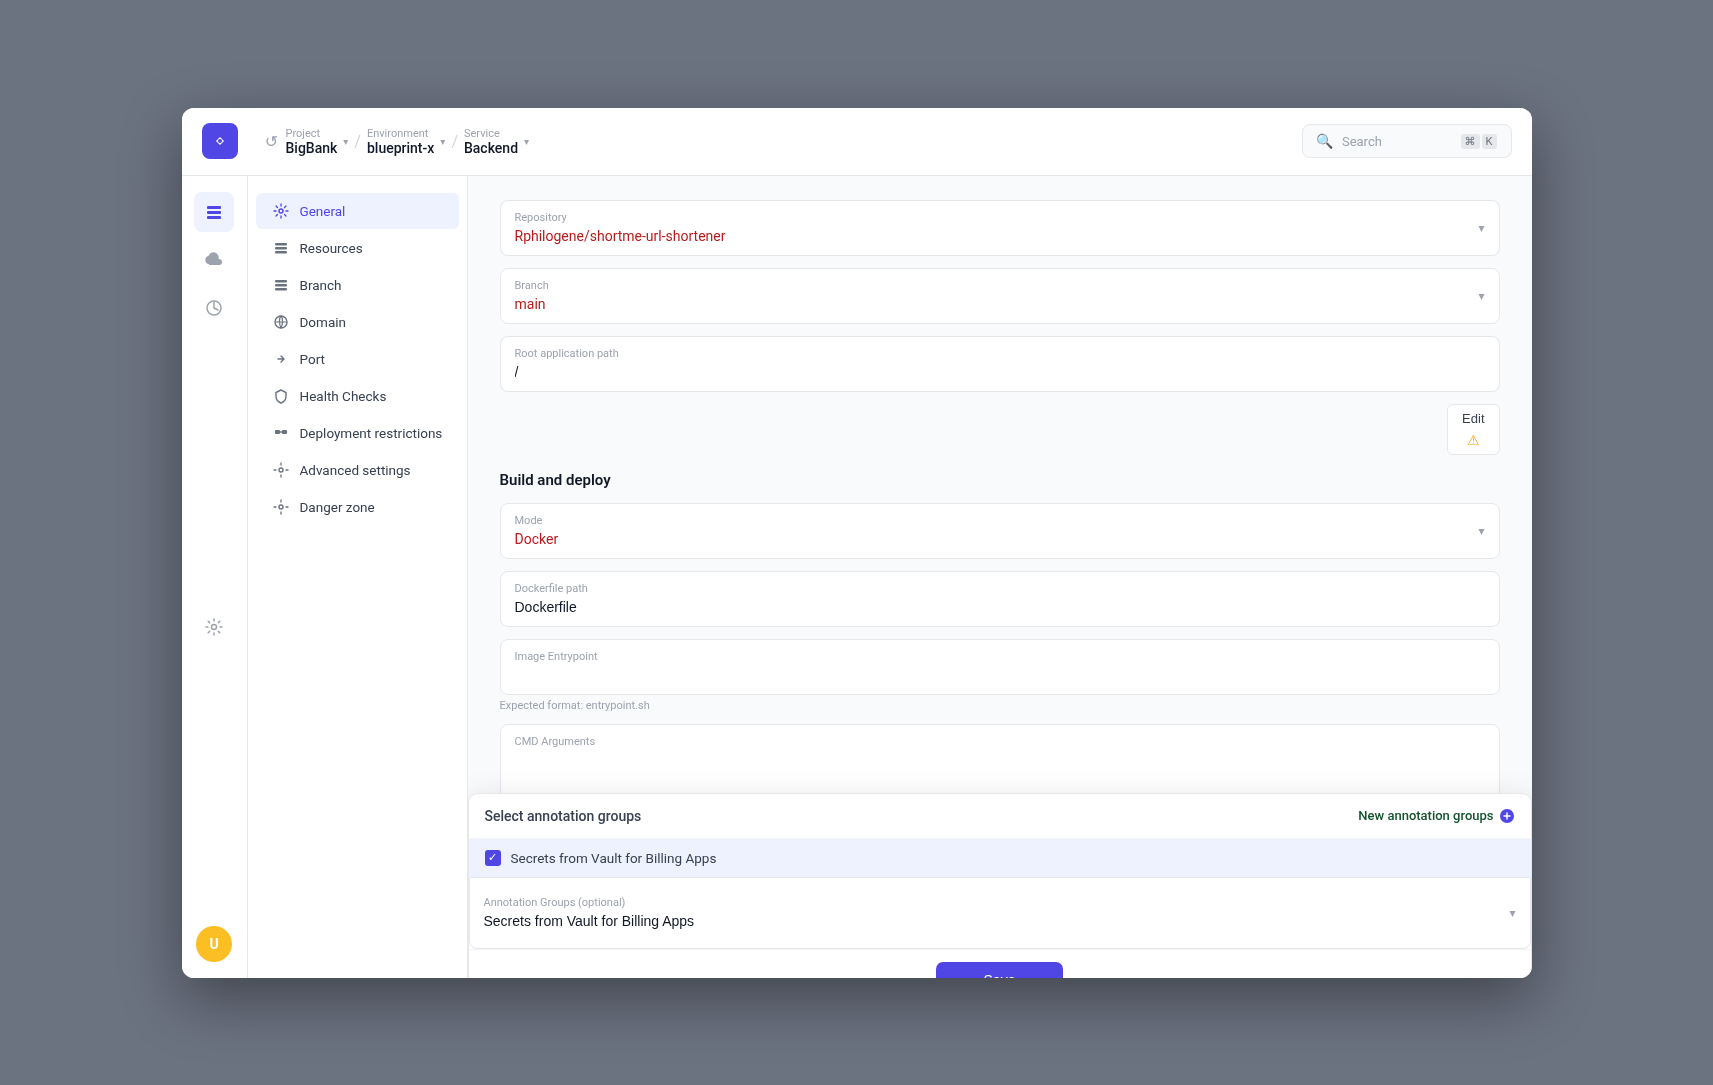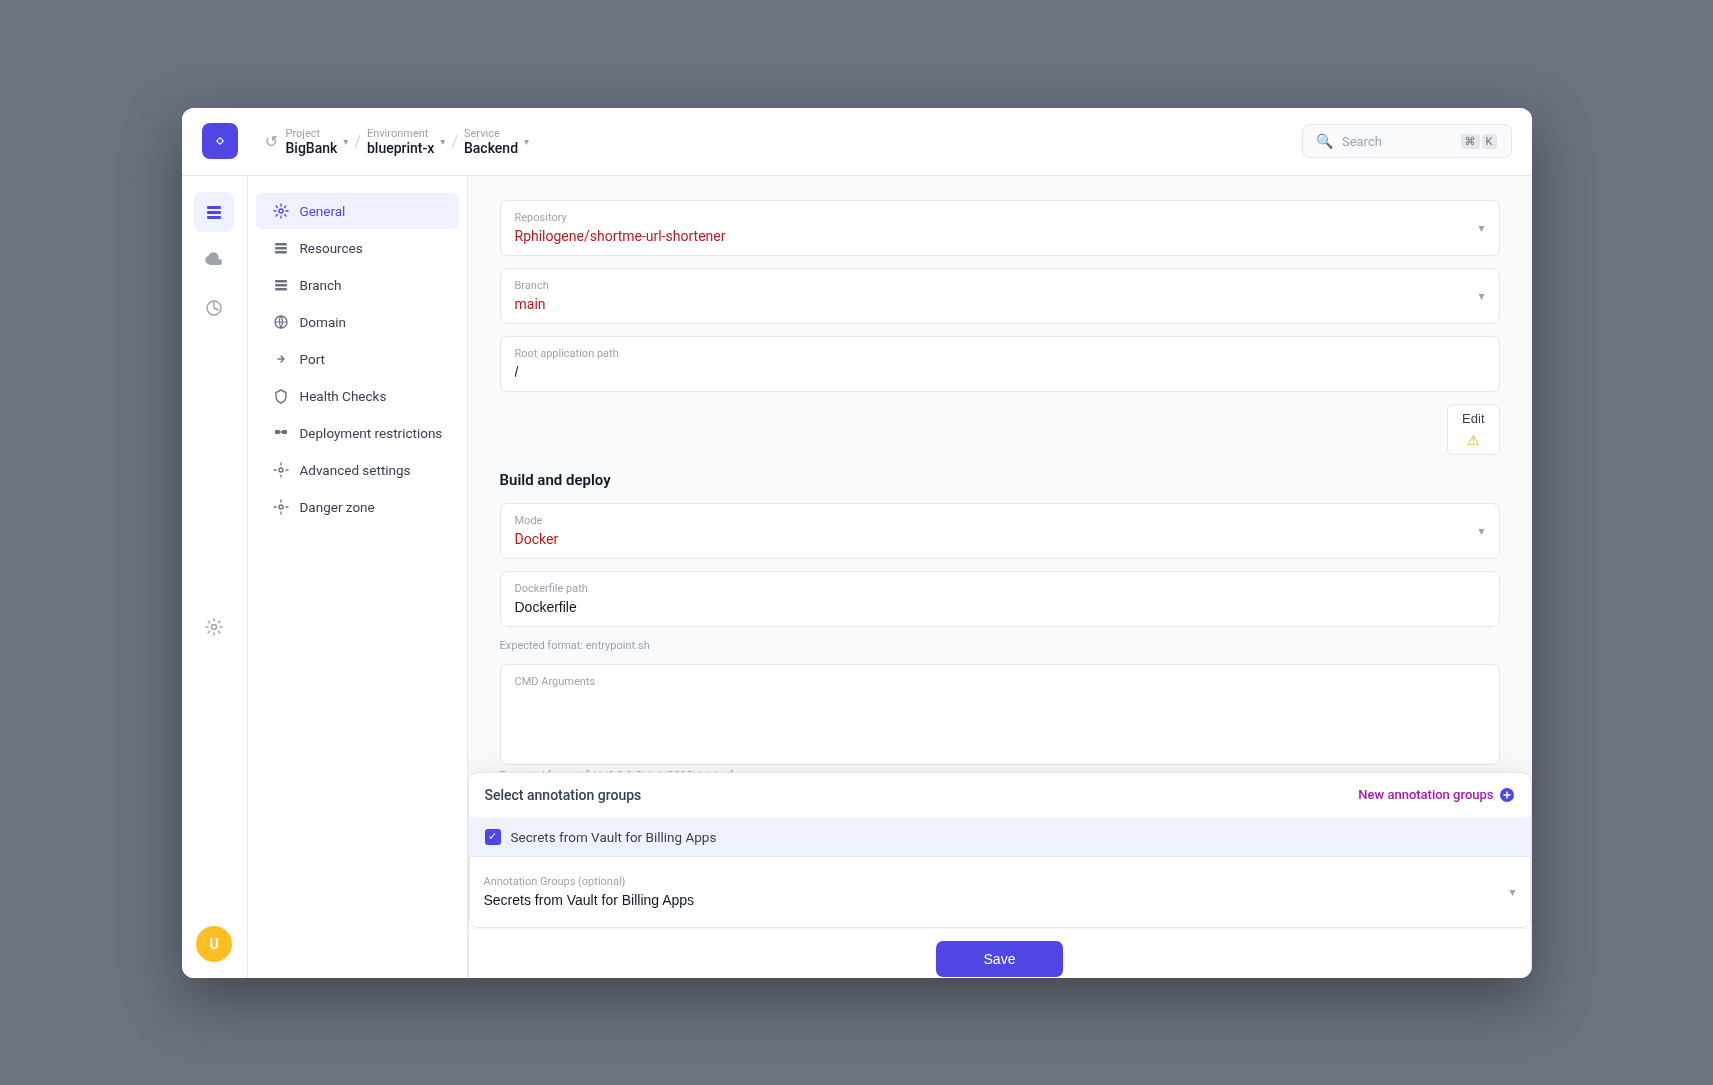--- a/index.html
+++ b/index.html
@@ -266,21 +266,21 @@
     .hint-text {
       font-size: 11px;
       color: #9ca3af;
       margin-top: 4px;
     }
     
     .dropdown-overlay {
       position: absolute;
       left: 0;
       right: 0;
-      top: 596px;
+      top: 617px;
       background: #fff;
       border: 1px solid #e5e7eb;
       border-radius: 10px;
       box-shadow: 0 8px 32px rgba(0,0,0,0.15);
       z-index: 100;
       overflow: hidden;
     }
     .dropdown-header {
       display: flex;
       align-items: center;
@@ -291,21 +291,21 @@
     .dropdown-header .title {
       font-size: 14px;
       font-weight: 500;
       color: #374151;
     }
     .dropdown-header .new-link {
       display: flex;
       align-items: center;
       gap: 5px;
       font-size: 13px;
-      color: #a21caf;
+      color: #14532d;
       cursor: pointer;
       font-weight: 500;
     }
     .dropdown-option {
       display: flex;
       align-items: center;
       gap: 10px;
       padding: 11px 16px;
       cursor: pointer;
     }
@@ -629,20 +629,24 @@
       </div>
 
       <div class="form-group">
         <div class="form-field-input">
           <label>Dockerfile path</label>
           <input type="text" value="Dockerfile" style="">
         </div>
       </div>
 
       <div class="form-group">
+        <div class="form-field-input">
+          <label>Image Entrypoint</label>
+          <input type="text" placeholder="" style="">
+        </div>
         <div class="hint-text">Expected format: entrypoint.sh</div>
       </div>
 
       <div class="form-group">
         <div class="form-field-input">
           <label>CMD Arguments</label>
           <textarea style=""></textarea>
         </div>
         <div class="hint-text">Expected format: ['-h', '0.0.0.0', '-p', '8080', 'string']</div>
       </div>

